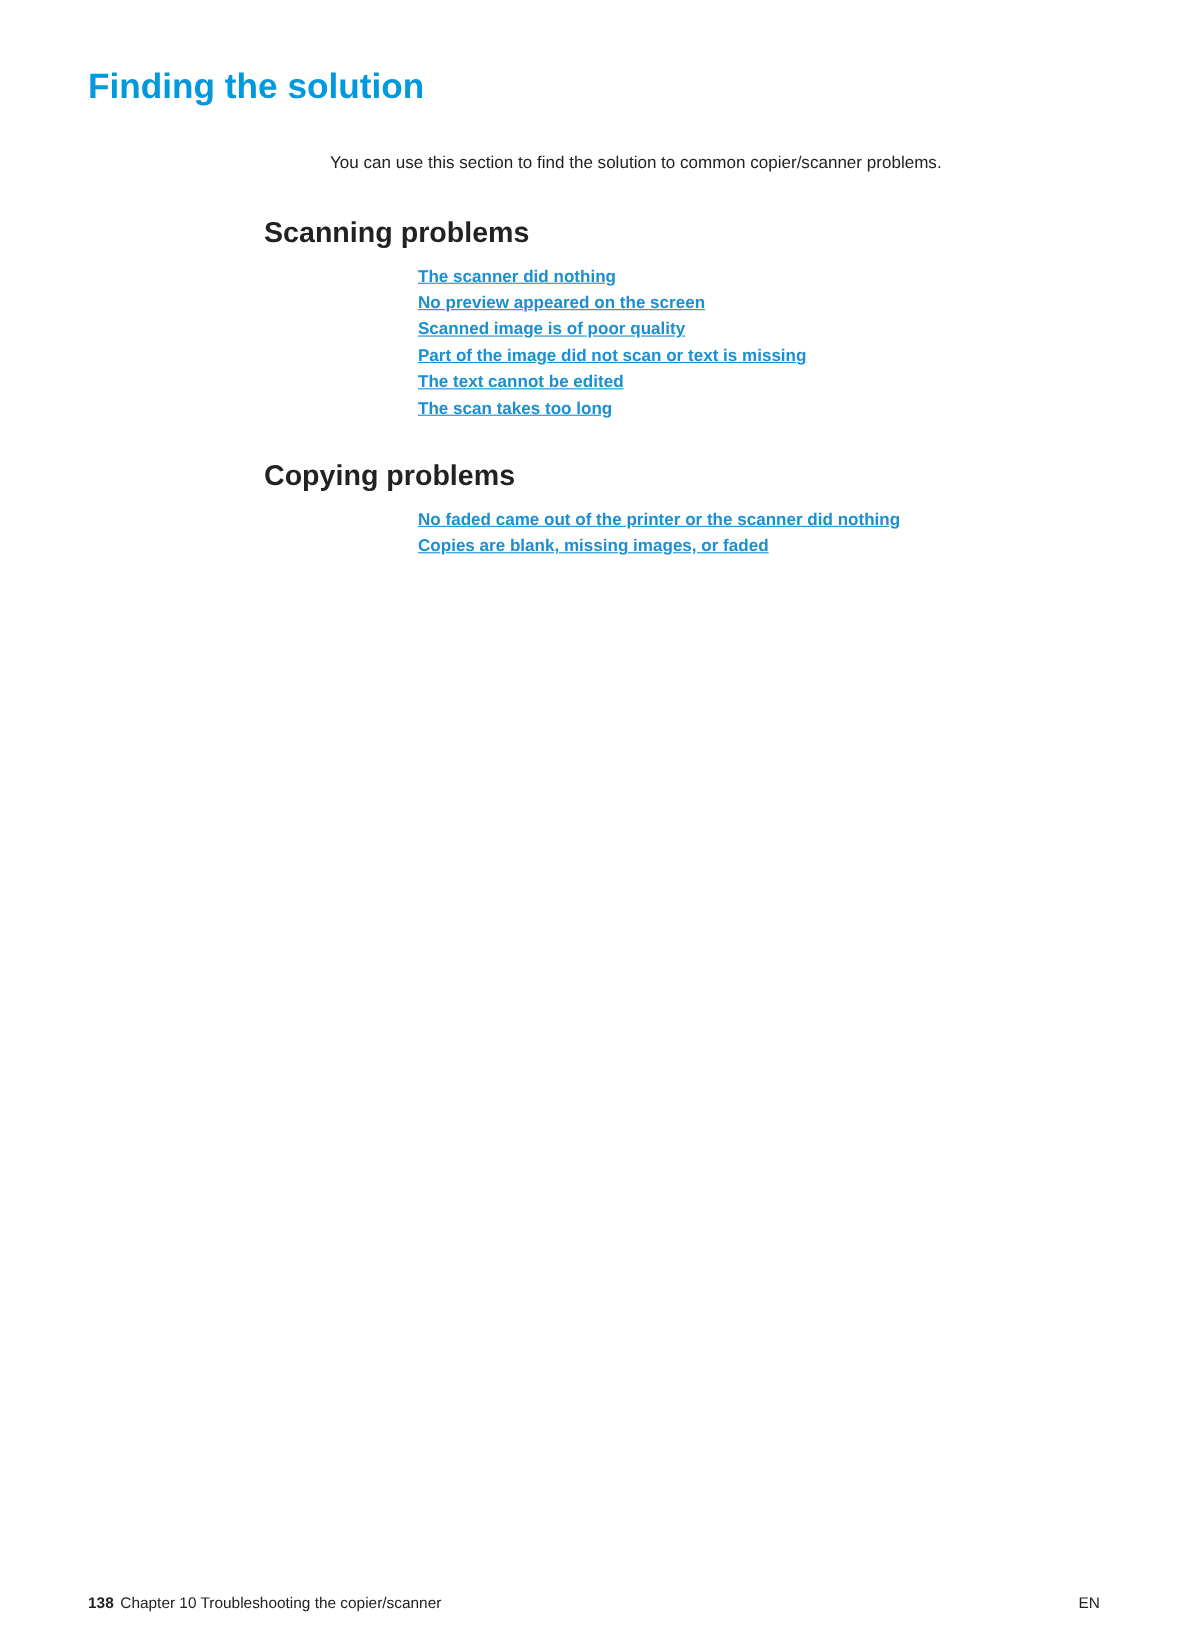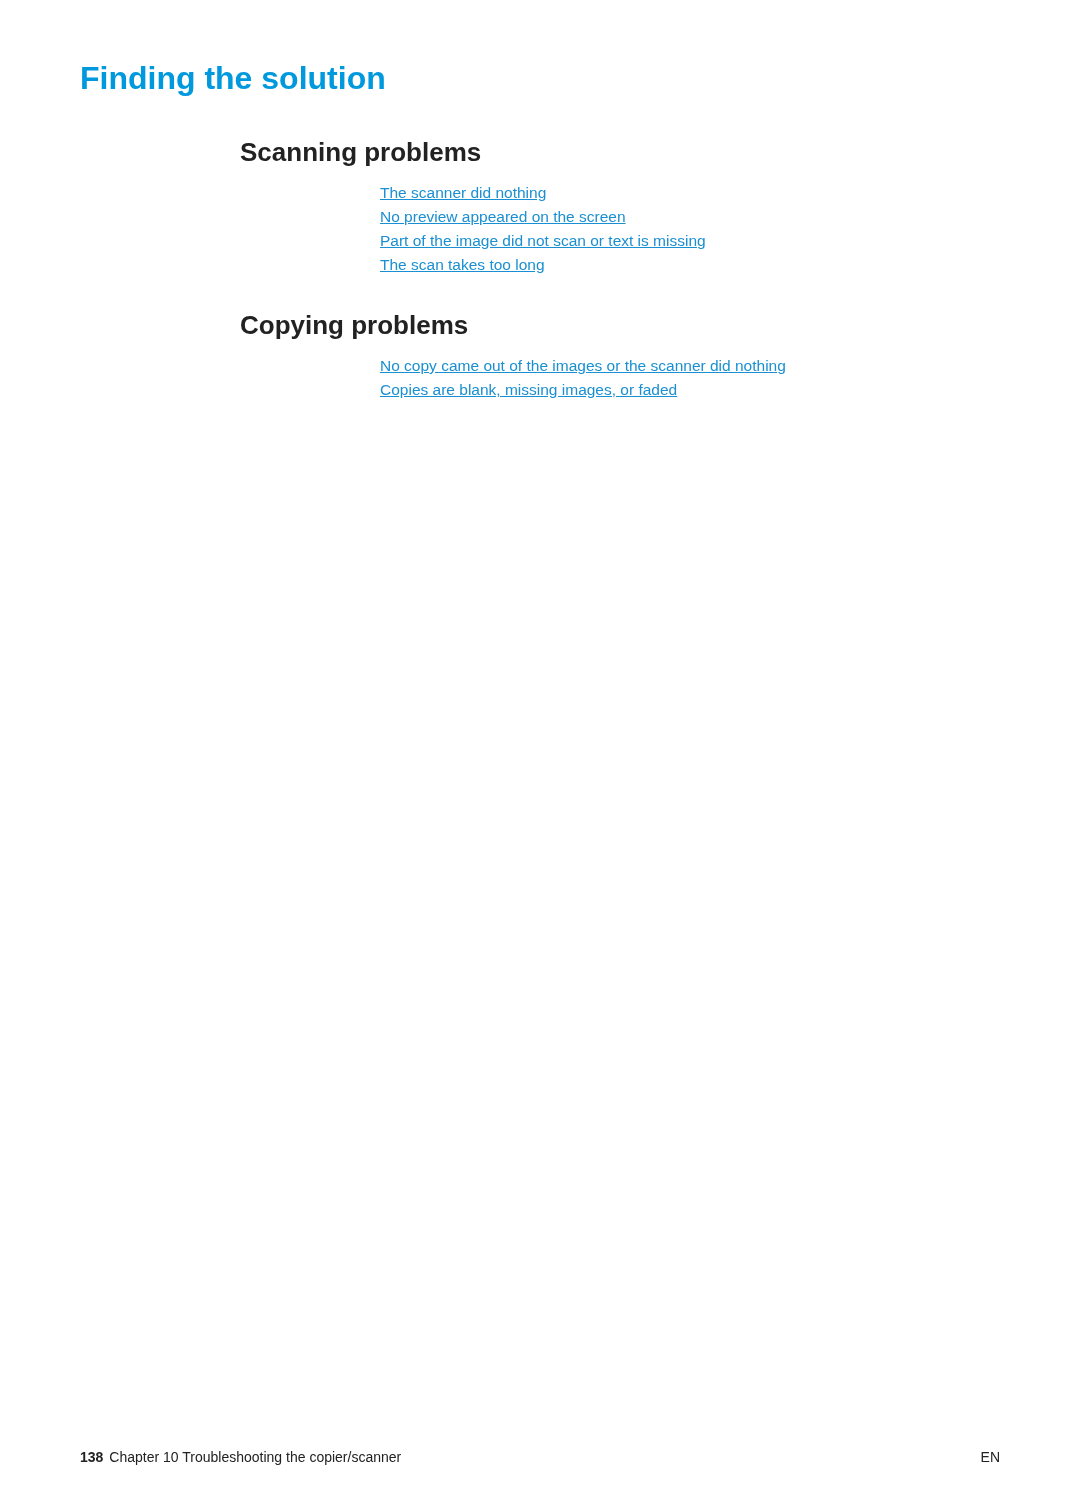--- a/index.html
+++ b/index.html
@@ -54,20 +54,21 @@
 
     .link-list li {
       margin-bottom: 6px;
     }
 
     .link-list li a {
       color: #1a8fd1;
       text-decoration: underline;
       font-size: 15.5px;
       cursor: pointer;
+      font-weight: bold;
     }
 
     .copying-section {
       margin-top: 22px;
     }
 
     .footer {
       position: absolute;
       bottom: 30px;
       left: 0;
@@ -90,44 +91,51 @@
       font-weight: bold;
     }
   </style>
 </head>
 <body>
 
 <div class="page-content">
 
   <h1 class="page-title">Finding the solution</h1>
 
+  <p class="intro-text">You can use this section to find the solution to common copier/scanner problems.</p>
 
   <h2 class="section-heading">Scanning problems</h2>
 
   <ul class="link-list">
     <li>
       <a>The scanner did nothing</a>
     </li>
     <li>
       <a>No preview appeared on the screen</a>
     </li>
     <li>
+      <a>Scanned image is of poor quality</a>
+    </li>
+    <li>
       <a>Part of the image did not scan or text is missing</a>
+    </li>
+    <li>
+      <a>The text cannot be edited</a>
     </li>
     <li>
       <a>The scan takes too long</a>
     </li>
   </ul>
 
   <div class="copying-section">
     <h2 class="section-heading">Copying problems</h2>
 
     <ul class="link-list">
       <li>
-        <a>No copy came out of the images or the scanner did nothing</a>
+        <a>No faded came out of the printer or the scanner did nothing</a>
       </li>
       <li>
         <a>Copies are blank, missing images, or faded</a>
       </li>
     </ul>
   </div>
 
 </div>
 
 <div class="footer">

